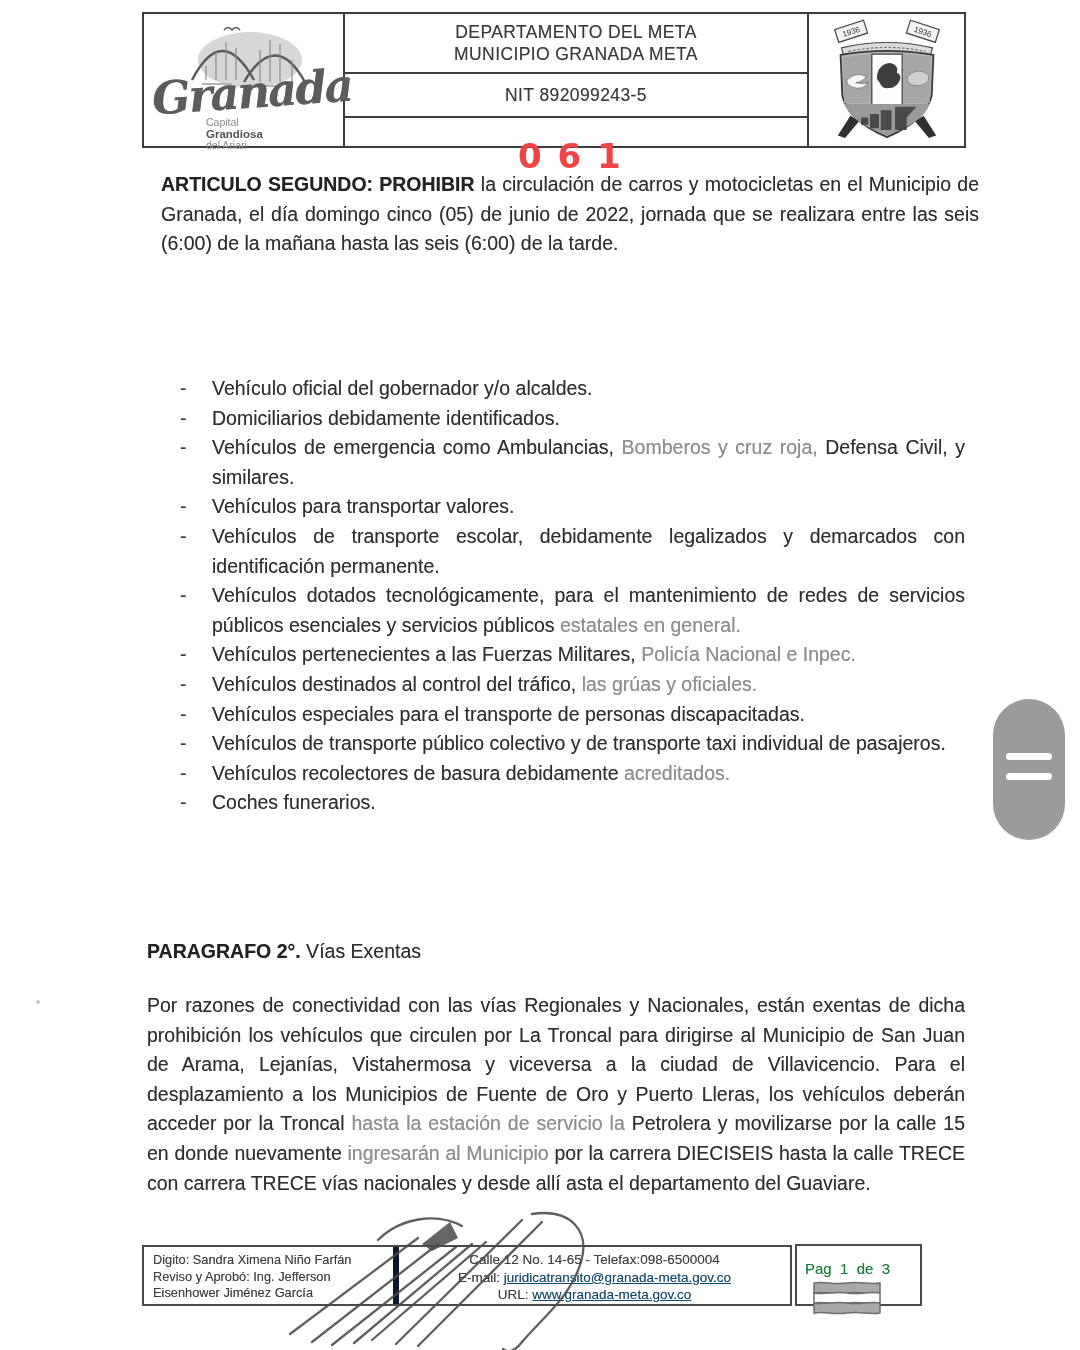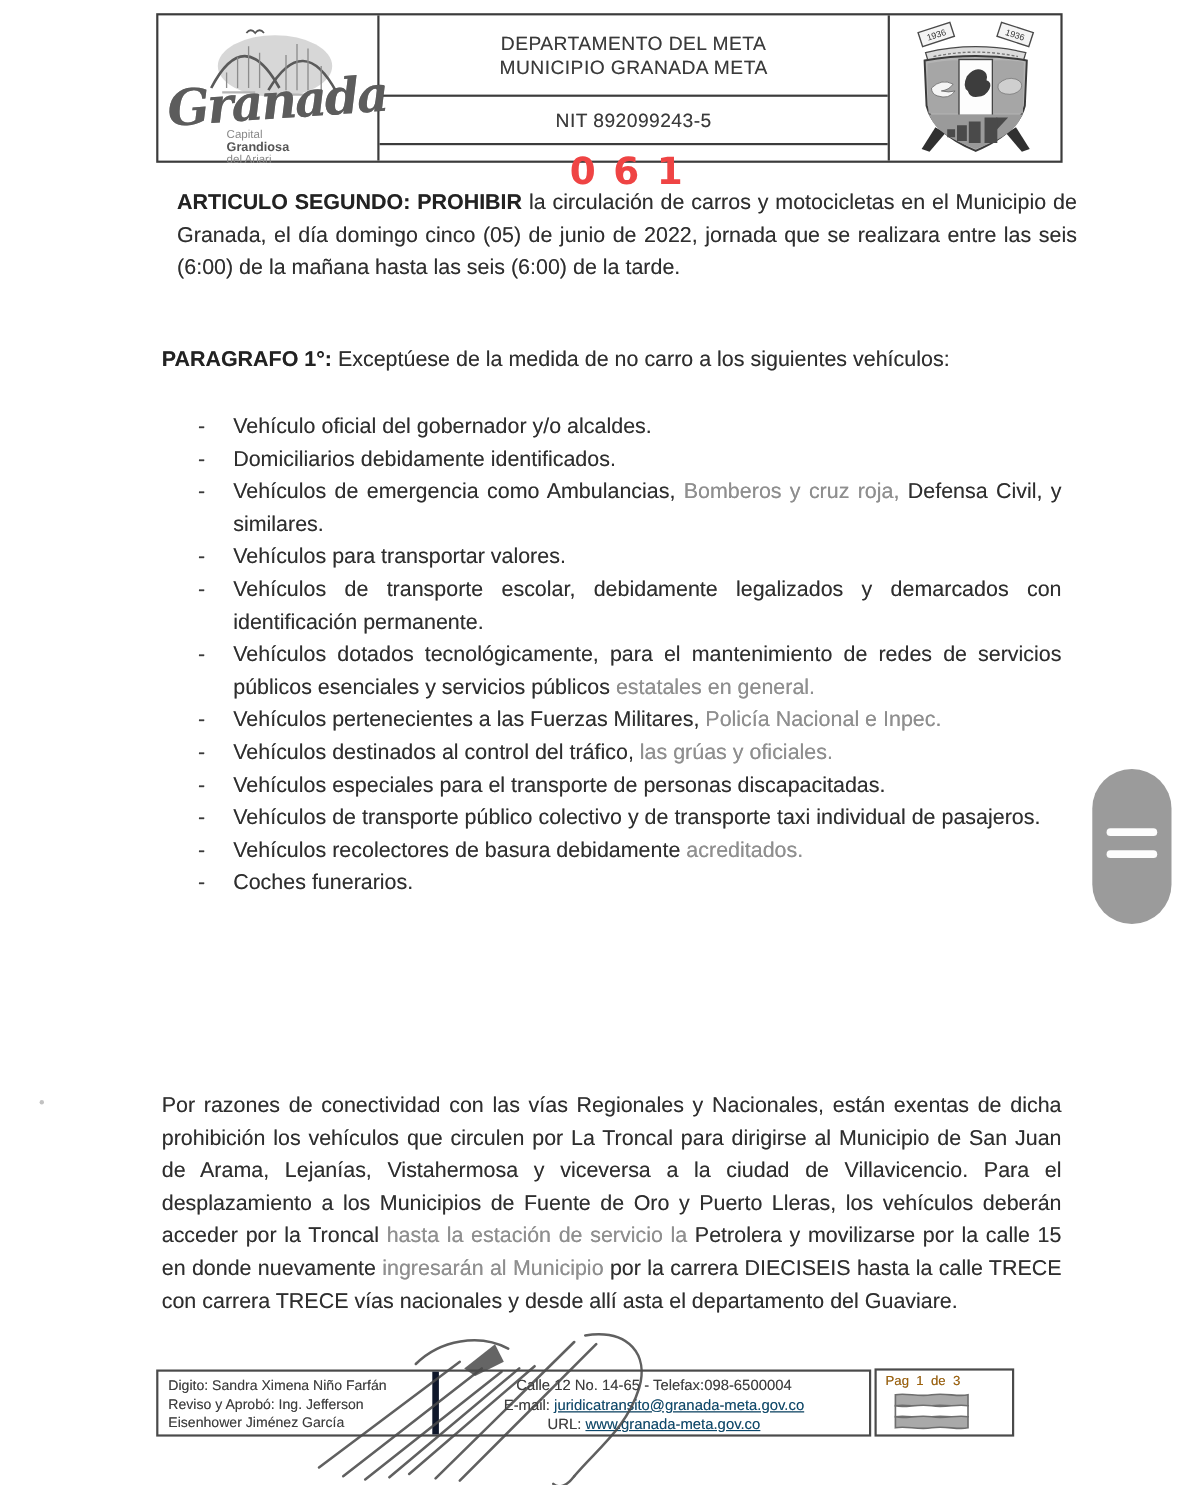--- a/index.html
+++ b/index.html
@@ -11,21 +11,21 @@
   .abs{position:absolute;}
   .scan-text{text-shadow:0 0 0.5px rgba(45,45,45,.45);}
 
   
   .hdr{
     left:142px;top:12px;width:824px;height:136px;
     border:2px solid #3c3c3c;display:flex;box-sizing:border-box;background:#fff;
   }
   .hdr-logo-cell{width:201px;position:relative;border-right:2px solid #3c3c3c;box-sizing:border-box;}
   .hdr-center{flex:1;display:flex;flex-direction:column;box-sizing:border-box;}
-  .hc-r1{height:74px;border-bottom:2px solid #3c3c3c;display:flex;flex-direction:column;justify-content:center;align-items:center;box-sizing:border-box;}
+  .hc-r1{height:60px;border-bottom:2px solid #3c3c3c;display:flex;flex-direction:column;justify-content:center;align-items:center;box-sizing:border-box;}
   .hc-r2{height:44px;border-bottom:2px solid #3c3c3c;display:flex;justify-content:center;align-items:center;box-sizing:border-box;}
   .hc-r3{flex:1;display:flex;justify-content:center;align-items:center;box-sizing:border-box;}
   .hdr-center .ln{font-size:17.5px;letter-spacing:.4px;color:#3a3a3a;line-height:22px;}
   .hdr-shield-cell{width:157px;border-left:2px solid #3c3c3c;box-sizing:border-box;display:flex;align-items:center;justify-content:center;}
   .granada-script{
     position:absolute;left:8px;top:52px;width:190px;
     font-family:"DejaVu Serif", serif;font-style:italic;font-weight:bold;
     font-size:45px;color:#5c5c5c;transform:rotate(-4deg);letter-spacing:-2px;
   }
   .logo-tagline{position:absolute;left:50px;top:103px;line-height:11.5px;margin-left:12px;}
@@ -55,21 +55,21 @@
     display:flex;box-sizing:border-box;background:#fff;
   }
   .foot-left{width:255px;border-right:6px solid #0f172a;box-sizing:border-box;padding:5px 0 0 9px;
     font-size:12.8px;line-height:16.5px;color:#3d3d3d;}
   .foot-center{flex:1;text-align:center;padding-top:4px;font-size:13.5px;line-height:17.5px;color:#3d3d3d;}
   .foot-center .ulink{text-decoration:underline;color:#0c4a6e;}
   .pag-box{
     left:795px;top:1244px;width:127px;height:62px;border:2px solid #4a4a4a;
     box-sizing:border-box;background:#fff;
   }
-  .pag-label{font-size:12px;color:#a16207;white-space:pre;padding:2px 0 0 8px;}
+  .pag-label{font-size:15px;color:#15803d;white-space:pre;padding:2px 0 0 8px;margin-top:12px;}
   .pag-flag{margin:1px 0 0 14px;}
 
   
   .pill{
     left:993px;top:699px;width:72px;height:141px;border-radius:36px;background:#9b9b9b;
   }
   .pill .bar{position:absolute;left:13px;width:46px;height:7px;border-radius:3.5px;background:#fdfdfd;}
   .pill .b1{top:54px;} .pill .b2{top:74px;}
 
   .dot{left:36px;top:1000px;width:4px;height:4px;border-radius:50%;background:#c2c2c2;}
@@ -145,23 +145,20 @@
       </svg>
     </div>
   </div>
 
   <div class="abs stamp">0 6 1</div>
 
   <div class="abs body-block scan-text" style="top:170px;margin-left:14px;">
     <span class="lead">ARTICULO SEGUNDO: PROHIBIR</span><span> la circulación de carros y motocicletas en el Municipio de Granada, el día domingo cinco (05) de junio de 2022, jornada que se realizara entre las seis (6:00) de la mañana hasta las seis (6:00) de la tarde.</span>
   </div>
 
-  <div class="abs heading-block scan-text" style="top:313px;">
-    <span class="lead">PARAGRAFO 1°:</span><span> Exceptúese de la medida de no carro a los siguientes vehículos:</span>
-  </div>
 
   <div class="abs xlist scan-text" style="top:374px;">
     <div class="li">
       <span class="dash">-</span>
       <span class="li-text"><span>Vehículo oficial del gobernador y/o alcaldes.</span><span class="lt"></span><span></span></span>
     </div>
     <div class="li">
       <span class="dash">-</span>
       <span class="li-text"><span>Domiciliarios debidamente identificados.</span><span class="lt"></span><span></span></span>
     </div>
@@ -201,20 +198,23 @@
       <span class="dash">-</span>
       <span class="li-text"><span>Vehículos recolectores de basura debidamente </span><span class="lt">acreditados.</span><span></span></span>
     </div>
     <div class="li">
       <span class="dash">-</span>
       <span class="li-text"><span>Coches funerarios.</span><span class="lt"></span><span></span></span>
     </div>
   </div>
 
 
+  <div class="abs heading-block scan-text" style="top:937px;">
+    <span class="lead">PARAGRAFO 2°.</span><span> Vías Exentas</span>
+  </div>
 
   <div class="abs body-block scan-text" style="top:991px;">
     <span>Por razones de conectividad con las vías Regionales y Nacionales, están exentas de dicha prohibición los vehículos que circulen por La Troncal para dirigirse al Municipio de San Juan de Arama, Lejanías, Vistahermosa y viceversa a la ciudad de Villavicencio. Para el desplazamiento a los Municipios de Fuente de Oro y Puerto Lleras, los vehículos deberán acceder por la Troncal </span><span class="lt">hasta la estación de servicio la</span><span> Petrolera y movilizarse por la calle 15 en donde nuevamente </span><span class="lt">ingresarán al Municipio</span><span> por la carrera DIECISEIS hasta la calle TRECE con carrera TRECE vías nacionales y desde allí asta el departamento del Guaviare.</span>
   </div>
 
   <div class="abs dot"></div>
 
   <div class="abs foot-box">
     <div class="foot-left scan-text">
       <div>Digito: Sandra Ximena Niño Farfán</div>

